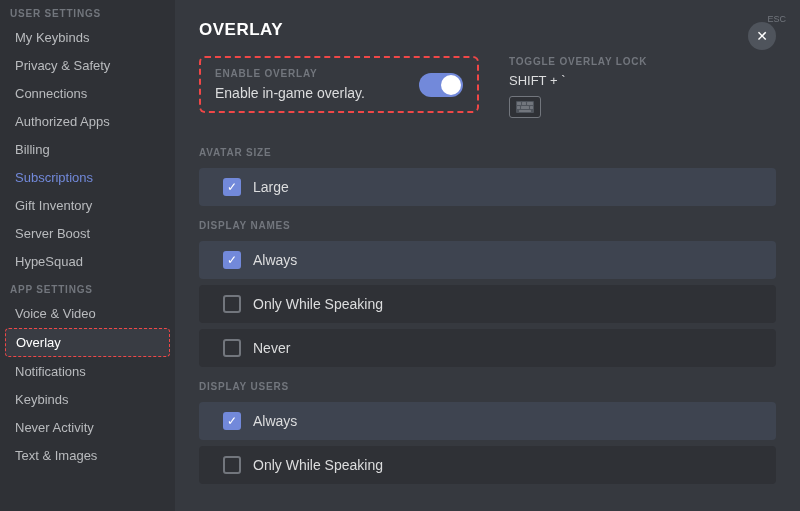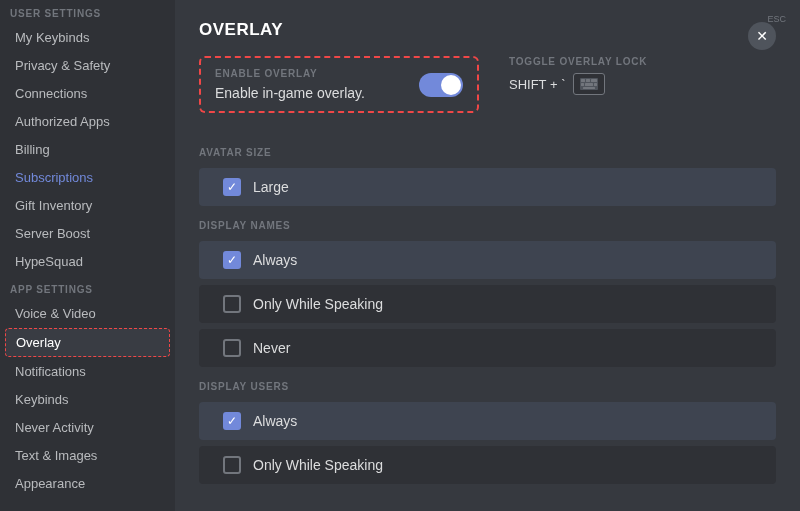--- a/index.html
+++ b/index.html
@@ -132,24 +132,25 @@
     .toggle-lock-label {
       color: #72767d;
       font-size: 10px;
       font-weight: 700;
       letter-spacing: 0.8px;
       text-transform: uppercase;
       margin-bottom: 6px;
     }
     .toggle-lock-value {
       display: flex;
-      align-items: center;
+      align-items: flex-start;
       gap: 8px;
       color: #dcddde;
       font-size: 13px;
+      flex-direction: column;
     }
     .kbd-icon {
       width: 32px;
       height: 22px;
       background: #2f3136;
       border: 1px solid #72767d;
       border-radius: 3px;
       display: flex;
       align-items: center;
       justify-content: center;
@@ -251,23 +252,20 @@
     <span>Notifications</span>
   </div>
   <div class="sidebar-item">
     <span>Keybinds</span>
   </div>
   <div class="sidebar-item">
     <span>Never Activity</span>
   </div>
   <div class="sidebar-item">
     <span>Text &amp; Images</span>
-  </div>
-  <div class="sidebar-item">
-    <span>Appearance</span>
   </div>
 </div>
 
 <div class="main-content">
 
   <div style="position:absolute; top:12px; right:14px; display:flex; flex-direction:column; align-items:center;">
     <button class="close-btn">
       <span>✕</span>
     </button>
     <span style="color:#72767d; font-size:9px; margin-top:2px;">ESC</span>

